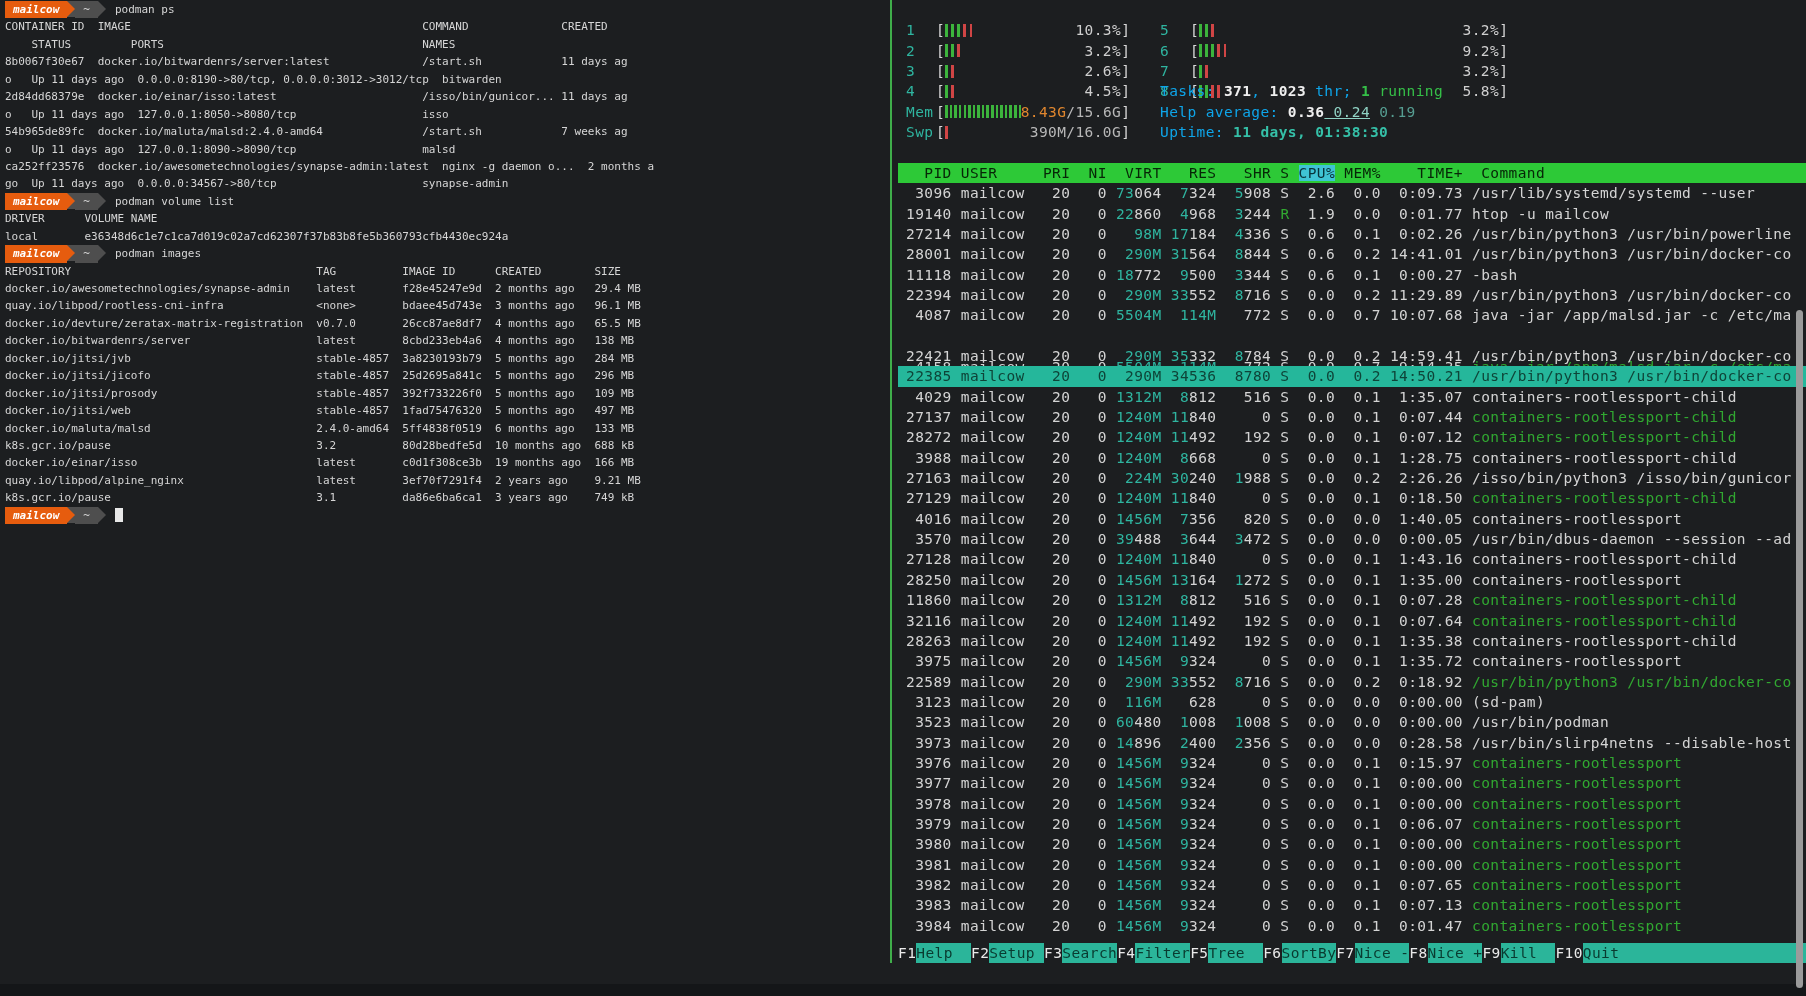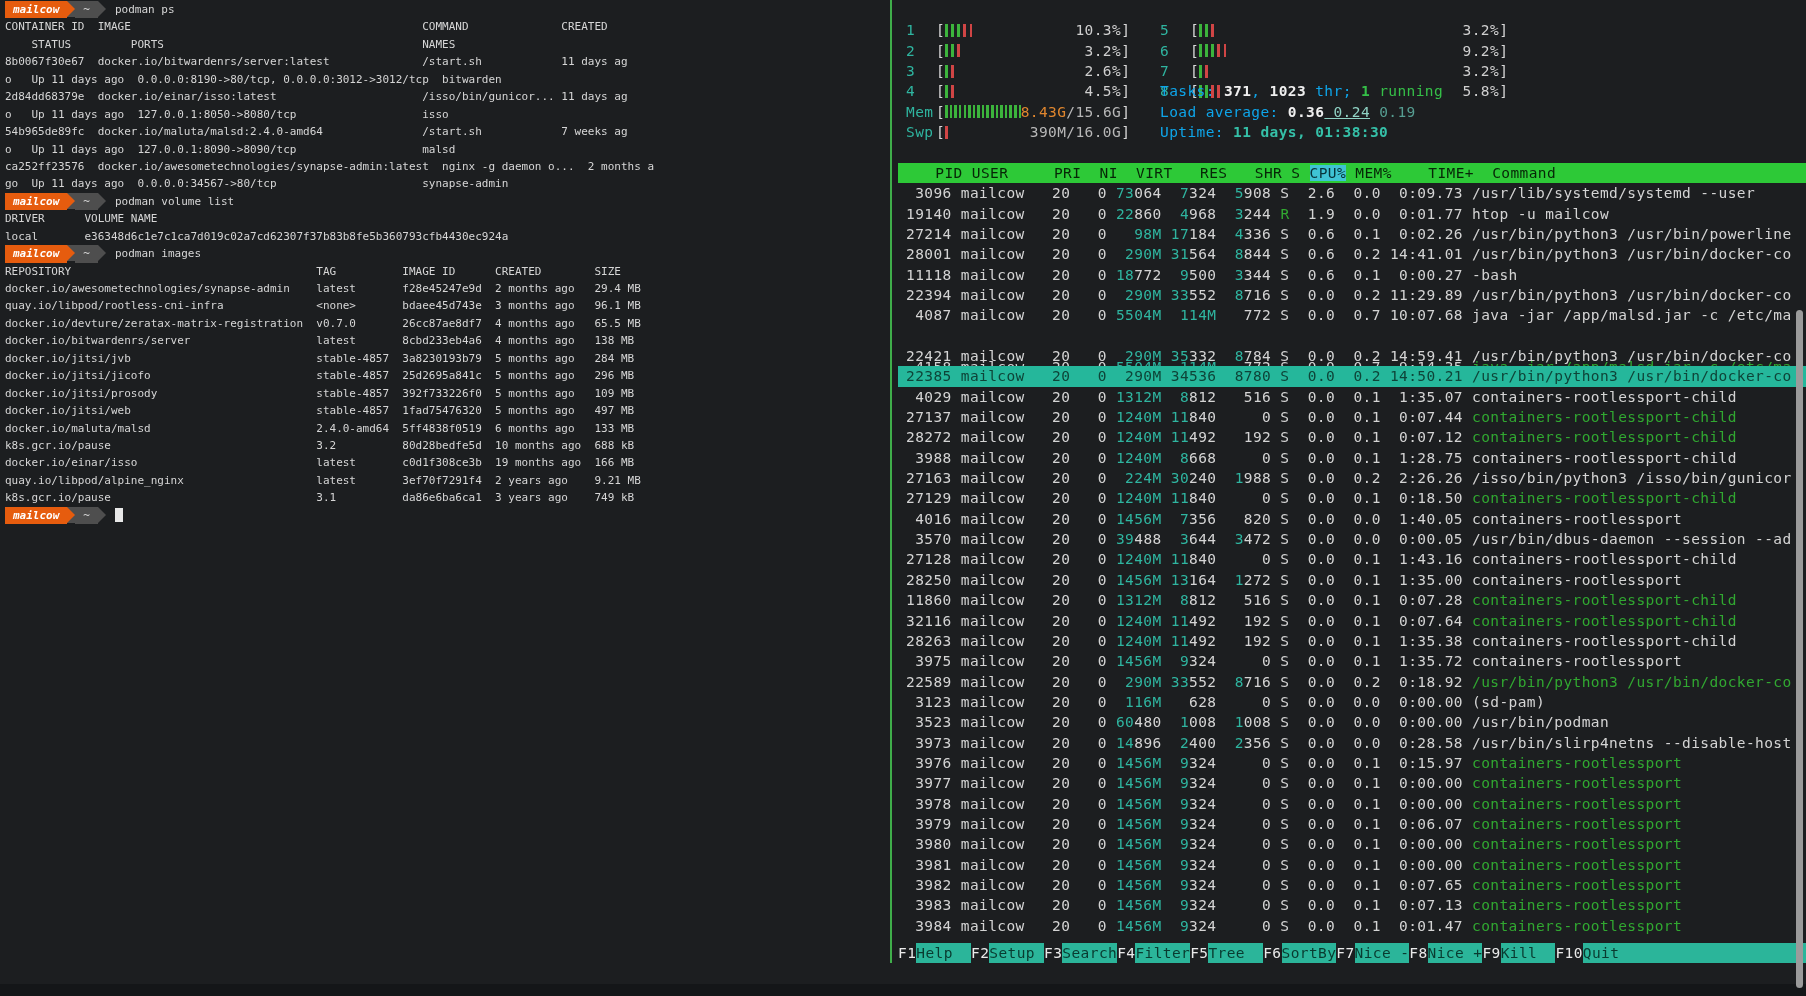--- a/index.html
+++ b/index.html
@@ -32,21 +32,21 @@
   .tick.tg{background:#3cb43c;} .tick.tr{background:#d04545;}
   .mem-ticks .tick{margin-right:2.1px;}
   .pct{white-space:pre;color:#cfcfcf;}
   .o{color:#e0862e;} .g2{color:#b8b8b8;}
   .m-lbl{color:#0ea5e9;} .m-num{color:#efefef;font-weight:bold;}
   .m-grn{color:#35c048;} .m-grnb{color:#35c048;font-weight:bold;}
   .m-dim1{color:#8fd2c4;text-decoration:underline;} .m-dim2{color:#569e92;}
   .m-upt{color:#35c0a8;font-weight:bold;}
   
   .phead{position:absolute;left:0;width:100%;height:20.35px;background:#2dc937;color:#072607;
-         white-space:pre;padding-left:19px;box-sizing:border-box;}
+         white-space:pre;padding-left:8px;box-sizing:border-box;}
   .phead .hl{background:#3fc3d4;color:#08333a;}
   .prow{position:absolute;left:0;width:100%;height:20.35px;white-space:pre;padding-left:8px;box-sizing:border-box;}
   .tl{color:#2fb5a0;}
   .grn{color:#31a831;}
   .sel{background:#25b79b;}
   .sel, .sel span{color:#0e4438 !important;}
   
   .fkeys{position:absolute;left:0;top:943px;width:100%;height:20px;display:flex;align-items:flex-end;
          font-size:14.5px;letter-spacing:0.4px;line-height:20px;}
   .fk-key{color:#eaeaea;white-space:pre;}
@@ -139,21 +139,21 @@
       <div class="rrow" style="top: 40.7px; left: 8px;"><div class="meter"><span class="mlabel">2</span><span class="br">[</span><div class="minner" style="width: 176px;"><div class="ticks "><span class="tick tg"></span><span class="tick tg"></span><span class="tick tr"></span></div><div class="pct"><span>3.2%</span></div></div><span class="br">]</span></div></div>
       <div class="rrow" style="top: 61.05px; left: 8px;"><div class="meter"><span class="mlabel">3</span><span class="br">[</span><div class="minner" style="width: 176px;"><div class="ticks "><span class="tick tg"></span><span class="tick tr"></span></div><div class="pct"><span>2.6%</span></div></div><span class="br">]</span></div></div>
       <div class="rrow" style="top: 81.4px; left: 8px;"><div class="meter"><span class="mlabel">4</span><span class="br">[</span><div class="minner" style="width: 176px;"><div class="ticks "><span class="tick tg"></span><span class="tick tr"></span></div><div class="pct"><span>4.5%</span></div></div><span class="br">]</span></div></div>
       <div class="rrow" style="top: 20.35px; left: 262px;"><div class="meter"><span class="mlabel">5</span><span class="br">[</span><div class="minner" style="width: 300px;"><div class="ticks "><span class="tick tg"></span><span class="tick tg"></span><span class="tick tr"></span></div><div class="pct"><span>3.2%</span></div></div><span class="br">]</span></div></div>
       <div class="rrow" style="top: 40.7px; left: 262px;"><div class="meter"><span class="mlabel">6</span><span class="br">[</span><div class="minner" style="width: 300px;"><div class="ticks "><span class="tick tg"></span><span class="tick tg"></span><span class="tick tg"></span><span class="tick tr"></span><span class="tick tr"></span></div><div class="pct"><span>9.2%</span></div></div><span class="br">]</span></div></div>
       <div class="rrow" style="top: 61.05px; left: 262px;"><div class="meter"><span class="mlabel">7</span><span class="br">[</span><div class="minner" style="width: 300px;"><div class="ticks "><span class="tick tg"></span><span class="tick tr"></span></div><div class="pct"><span>3.2%</span></div></div><span class="br">]</span></div></div>
       <div class="rrow" style="top: 81.4px; left: 262px;"><div class="meter"><span class="mlabel">8</span><span class="br">[</span><div class="minner" style="width: 300px;"><div class="ticks "><span class="tick tg"></span><span class="tick tg"></span><span class="tick tr"></span><span class="tick tr"></span></div><div class="pct"><span>5.8%</span></div></div><span class="br">]</span></div></div>
       <div class="rrow" style="top: 101.75px; left: 8px;"><div class="meter"><span class="mlabel">Mem</span><span class="br">[</span><div class="minner" style="width: 176px;"><div class="ticks mem-ticks"><span class="tick tg"></span><span class="tick tg"></span><span class="tick tg"></span><span class="tick tg"></span><span class="tick tg"></span><span class="tick tg"></span><span class="tick tg"></span><span class="tick tg"></span><span class="tick tg"></span><span class="tick tg"></span><span class="tick tg"></span><span class="tick tg"></span><span class="tick tg"></span><span class="tick tg"></span><span class="tick tg"></span><span class="tick tg"></span><span class="tick tg"></span></div><div class="pct"><span class="o">8.43G</span><span class="g2">/15.6G</span></div></div><span class="br">]</span></div></div>
       <div class="rrow" style="top: 122.1px; left: 8px;"><div class="meter"><span class="mlabel">Swp</span><span class="br">[</span><div class="minner" style="width: 176px;"><div class="ticks "><span class="tick tr"></span></div><div class="pct"><span class="g2">390M/16.0G</span></div></div><span class="br">]</span></div></div>
       <div class="rrow" style="top: 81.4px; left: 262px;"><span class="m-lbl">Tasks: </span><span class="m-num">371</span><span class="m-lbl">, </span><span class="m-num">1023</span><span class="m-lbl"> thr</span><span class="m-lbl">; </span><span class="m-grnb">1</span><span class="m-grn"> running</span></div>
-      <div class="rrow" style="top: 101.75px; left: 262px;"><span class="m-lbl">Load average: </span><span class="m-num">0.36</span><span class="m-dim1"> 0.24</span><span class="m-dim2"> 0.19</span></div>
+      <div class="rrow" style="top: 101.75px; left: 262px;"><span class="m-lbl">Help average: </span><span class="m-num">0.36</span><span class="m-dim1"> 0.24</span><span class="m-dim2"> 0.19</span></div>
       <div class="rrow" style="top: 122.1px; left: 262px;"><span class="m-lbl">Uptime: </span><span class="m-upt">11 days, 01:38:30</span></div>
       <div class="phead" style="top: 162.8px;">  PID USER     PRI  NI  VIRT   RES   SHR S <span class="hl">CPU%</span> MEM%    TIME+  Command</div>
       <div class="prow" style="top: 183.15px;"> 3096 mailcow   20   0 <span class="tl">73</span>064  <span class="tl">7</span>324  <span class="tl">5</span>908 S  2.6  0.0  0:09.73 /usr/lib/systemd/systemd --user</div>
       <div class="prow" style="top: 203.5px;">19140 mailcow   20   0 <span class="tl">22</span>860  <span class="tl">4</span>968  <span class="tl">3</span>244 <span class="grn">R</span>  1.9  0.0  0:01.77 htop -u mailcow</div>
       <div class="prow" style="top: 223.85px;">27214 mailcow   20   0 <span class="tl">  98M</span> <span class="tl">17</span>184  <span class="tl">4</span>336 S  0.6  0.1  0:02.26 /usr/bin/python3 /usr/bin/powerline</div>
       <div class="prow" style="top: 244.2px;">28001 mailcow   20   0 <span class="tl"> 290M</span> <span class="tl">31</span>564  <span class="tl">8</span>844 S  0.6  0.2 14:41.01 /usr/bin/python3 /usr/bin/docker-co</div>
       <div class="prow" style="top: 264.55px;">11118 mailcow   20   0 <span class="tl">18</span>772  <span class="tl">9</span>500  <span class="tl">3</span>344 S  0.6  0.1  0:00.27 -bash</div>
       <div class="prow" style="top: 284.9px;">22394 mailcow   20   0 <span class="tl"> 290M</span> <span class="tl">33</span>552  <span class="tl">8</span>716 S  0.0  0.2 11:29.89 /usr/bin/python3 /usr/bin/docker-co</div>
       <div class="prow" style="top: 305.25px;"> 4087 mailcow   20   0 <span class="tl">5504M</span> <span class="tl"> 114M</span>   772 S  0.0  0.7 10:07.68 java -jar /app/malsd.jar -c /etc/ma</div>
       <div class="prow" style="top: 325.6px; margin-top: 31px;"> 4158 mailcow   20   0 <span class="tl">5504M</span> <span class="tl"> 114M</span>   772 S  0.0  0.7  9:14.35 <span class="grn">java -jar /app/malsd.jar -c /etc/ma</span></div>

